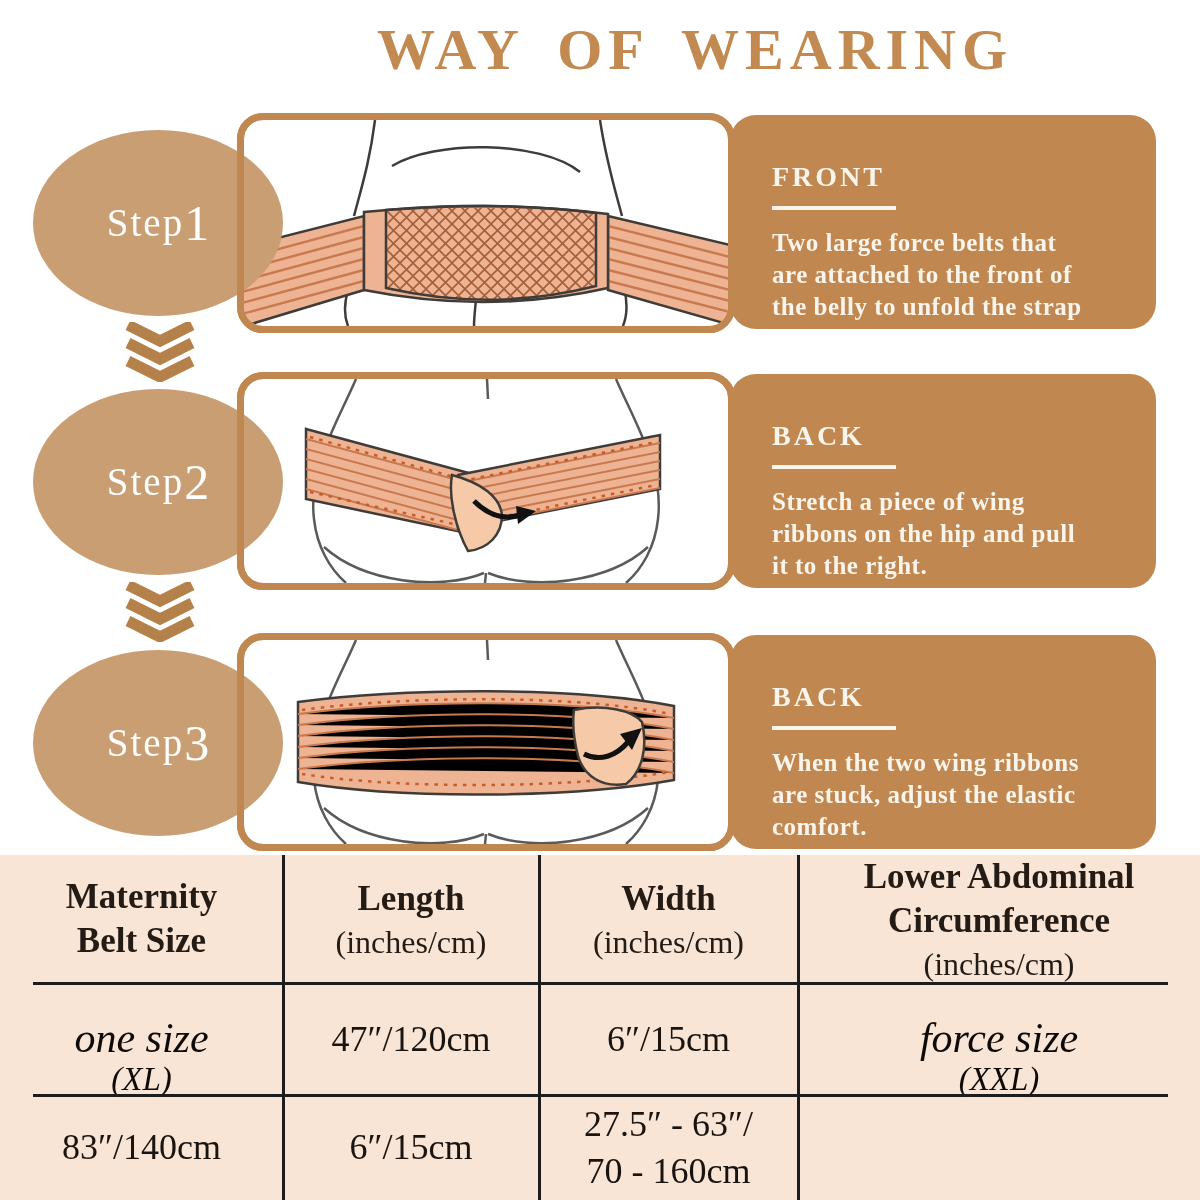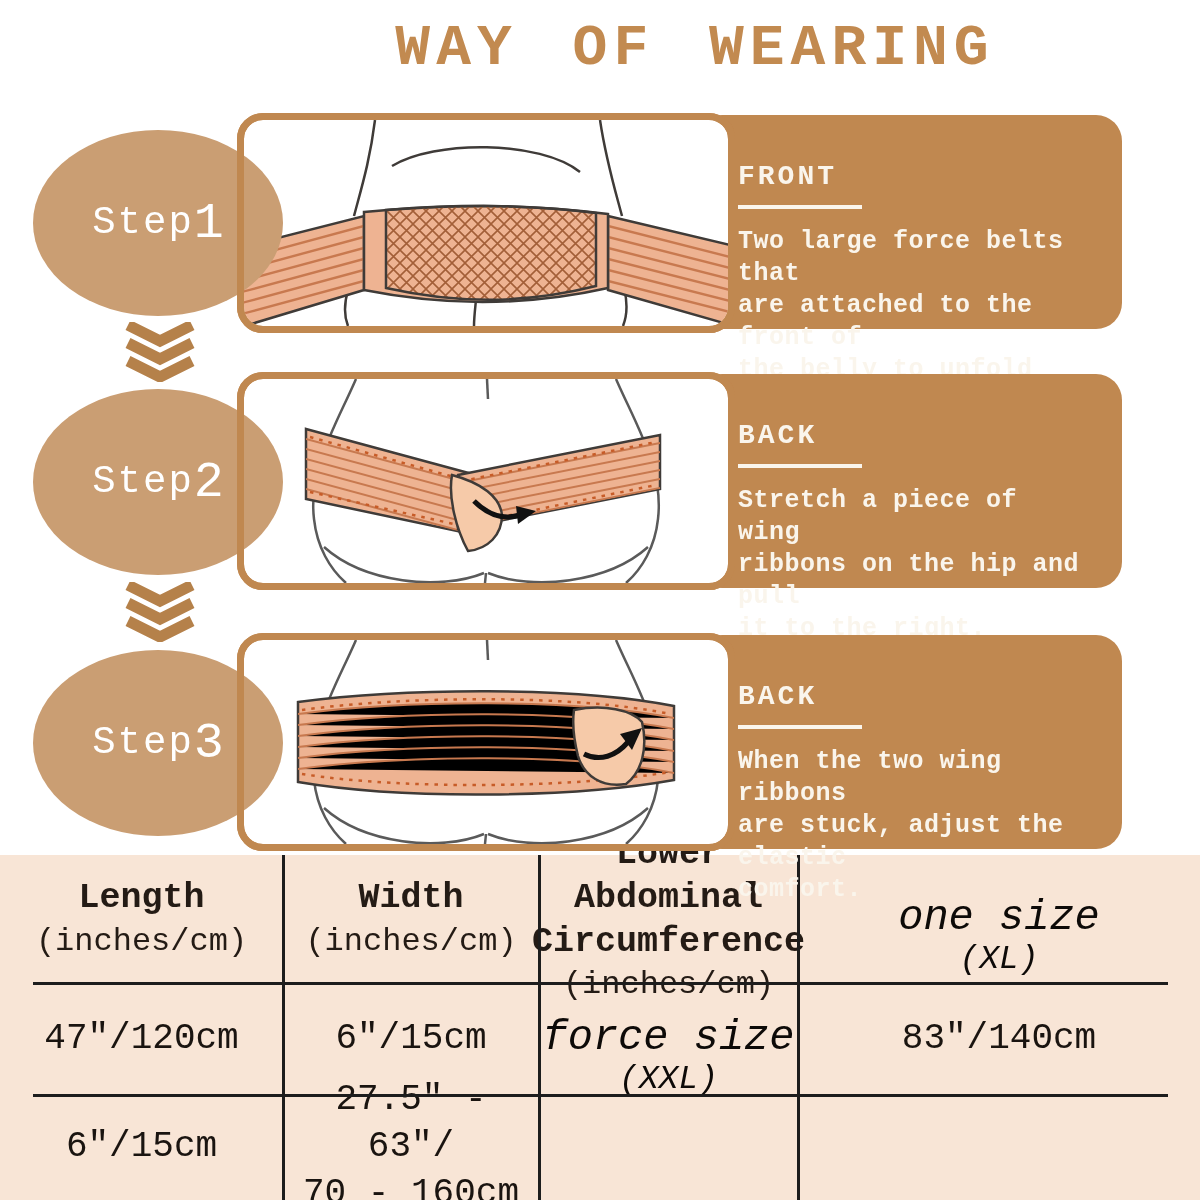--- a/index.html
+++ b/index.html
@@ -1,25 +1,25 @@
 <!DOCTYPE html>
 <html><head>
 <meta charset="utf-8">
 <style>
   html,body{margin:0;padding:0;background:#ffffff;}
   .canvas{position:relative;width:1200px;height:1200px;background:#ffffff;overflow:hidden;
-          font-family:Liberation Mono, monospace;}
+          font-family:Liberation Serif, serif;}
 
   
   .page-title{position:absolute;top:16px;left:0;width:1200px;padding-left:190px;box-sizing:border-box;
               text-align:center;font-size:58px;font-weight:bold;letter-spacing:6px;word-spacing:14px;
               color:#c28a50;}
 
   
-  .info-panel{position:absolute;left:696px;width:426px;background:#c08850;border-radius:26px;
+  .info-panel{position:absolute;left:730px;width:426px;background:#c08850;border-radius:26px;
               box-sizing:border-box;padding:46px 28px 0 42px;z-index:1;}
   .panel-head{font-size:28px;font-weight:bold;letter-spacing:3px;color:#faf5ec;}
   .panel-rule{width:124px;height:4px;background:#faf5ec;margin:13px 0 17px 0;}
   .panel-body{font-size:25px;font-weight:bold;line-height:1.28;color:#faf5ec;white-space:pre-line;
               letter-spacing:0.5px;}
   .illus-box{position:absolute;left:237px;width:498px;background:#ffffff;border:7px solid #c08850;
              border-radius:26px;box-sizing:border-box;overflow:hidden;z-index:2;}
   .illus-frame{position:absolute;left:237px;width:498px;background:transparent;border:7px solid #c08850;
                border-radius:26px;box-sizing:border-box;z-index:4;pointer-events:none;}
   .step-oval{position:absolute;left:33px;width:250px;height:186px;border-radius:50%;background:#ca9e73;
@@ -237,20 +237,24 @@
   <div class="illus-frame" style="top:633px;height:218px;"></div>
   <div class="step-oval" style="top:650px;">
     <div class="step-label">Step</div>
     <div class="step-number">3</div>
   </div>
 
   <div class="size-table">
     <div class="tbl-grid">
 
       <div class="cell">
+        <div class="hdr-title">Maternity
+Belt Size</div>
+      </div>
+      <div class="cell">
         <div class="hdr-title">Length</div>
         <div class="hdr-sub">(inches/cm)</div>
       </div>
       <div class="cell">
         <div class="hdr-title">Width</div>
         <div class="hdr-sub">(inches/cm)</div>
       </div>
       <div class="cell">
         <div class="hdr-title">Lower Abdominal
 Circumference</div>

